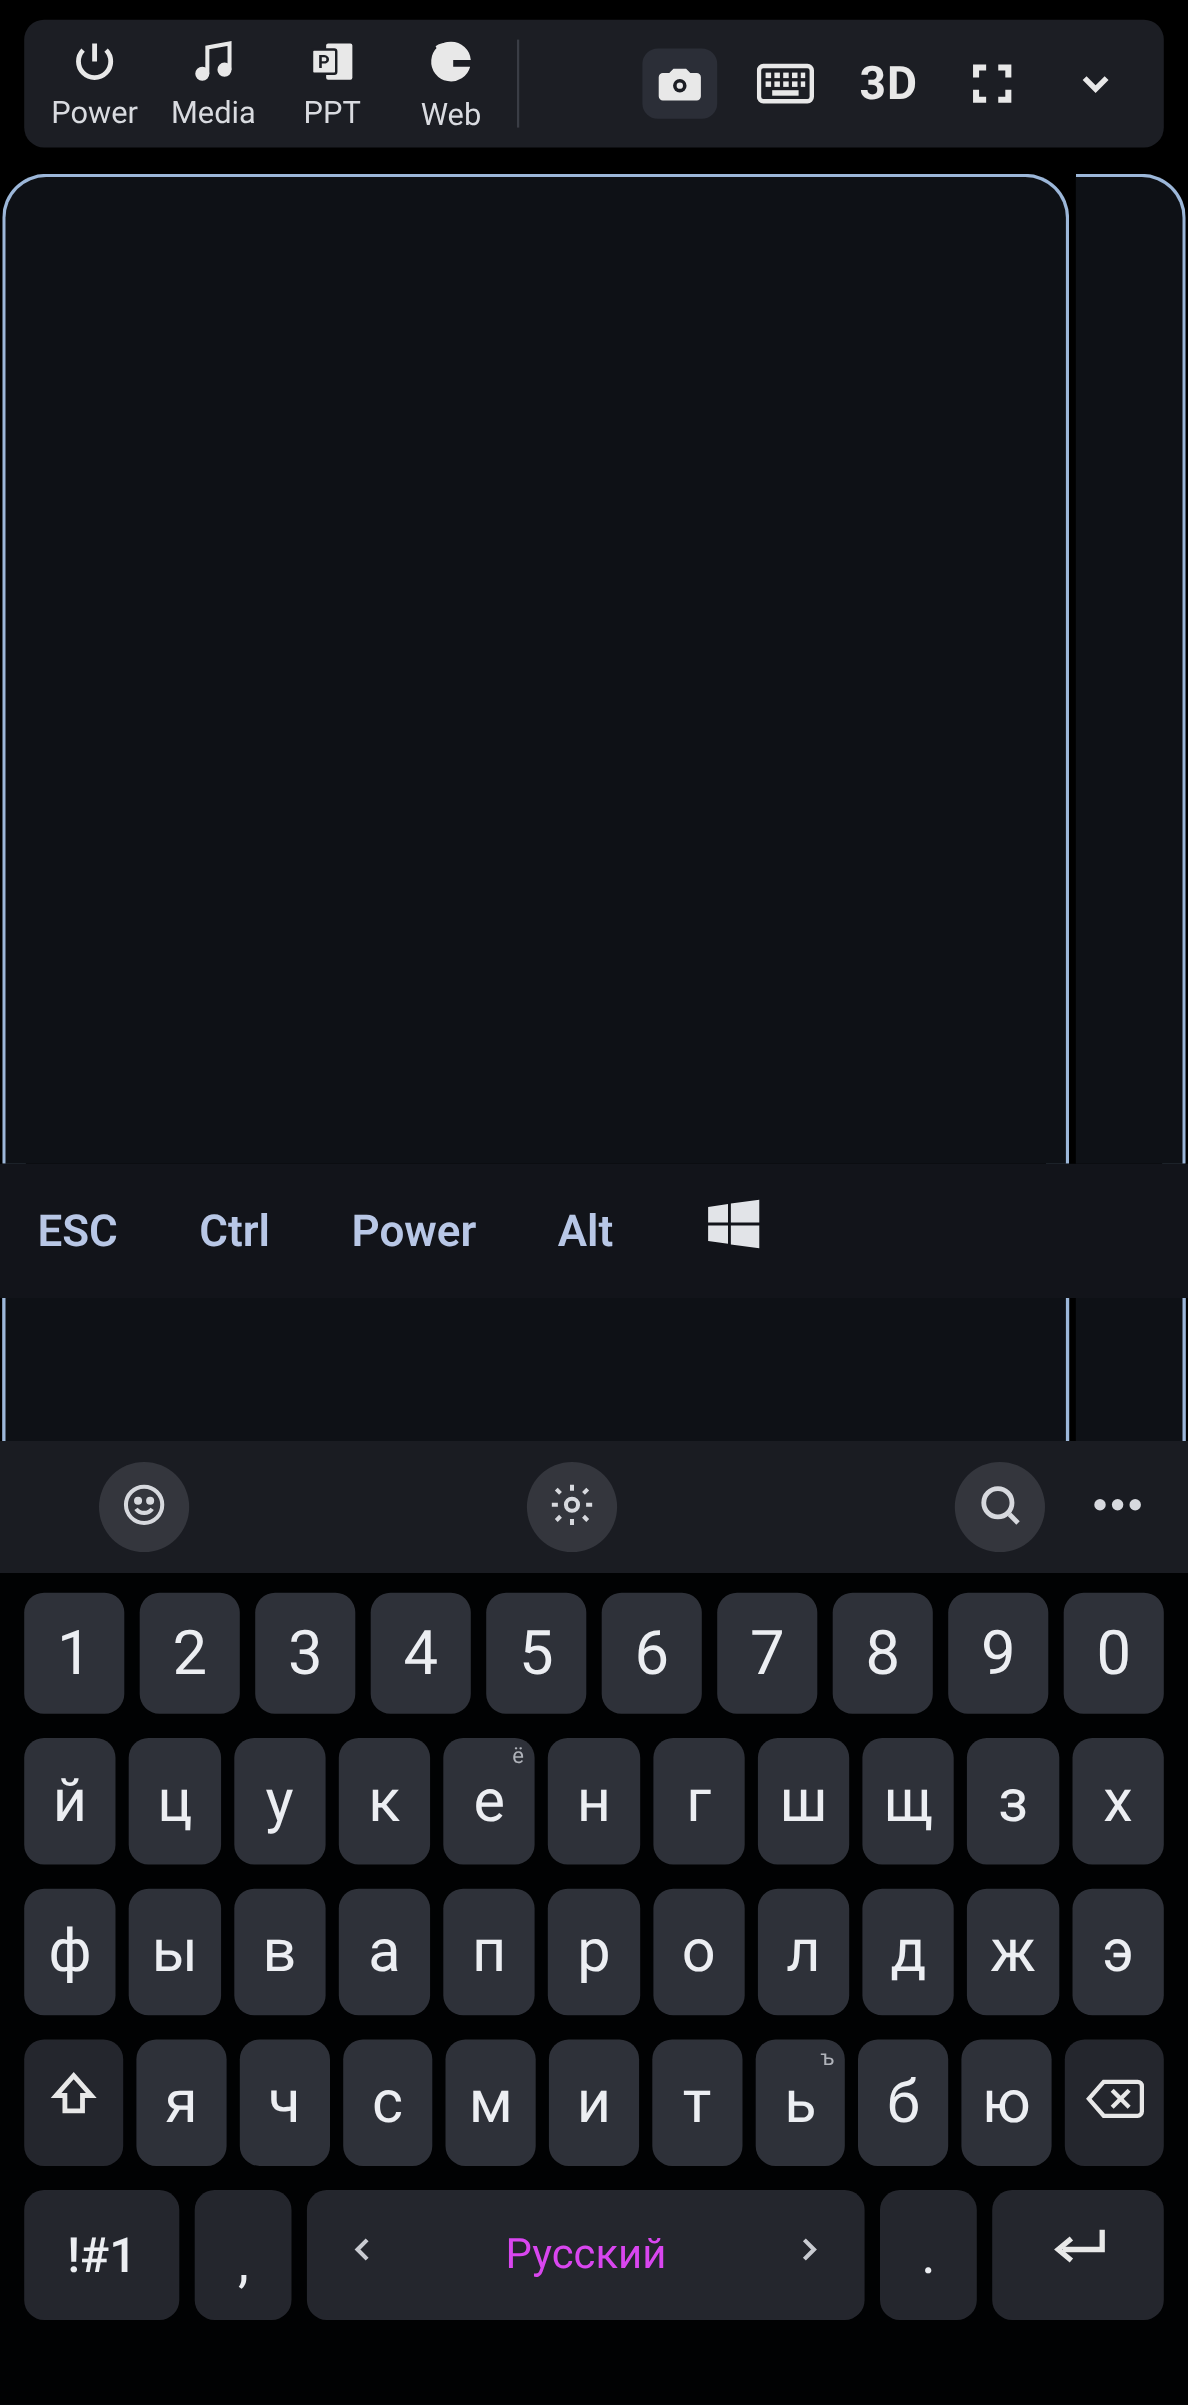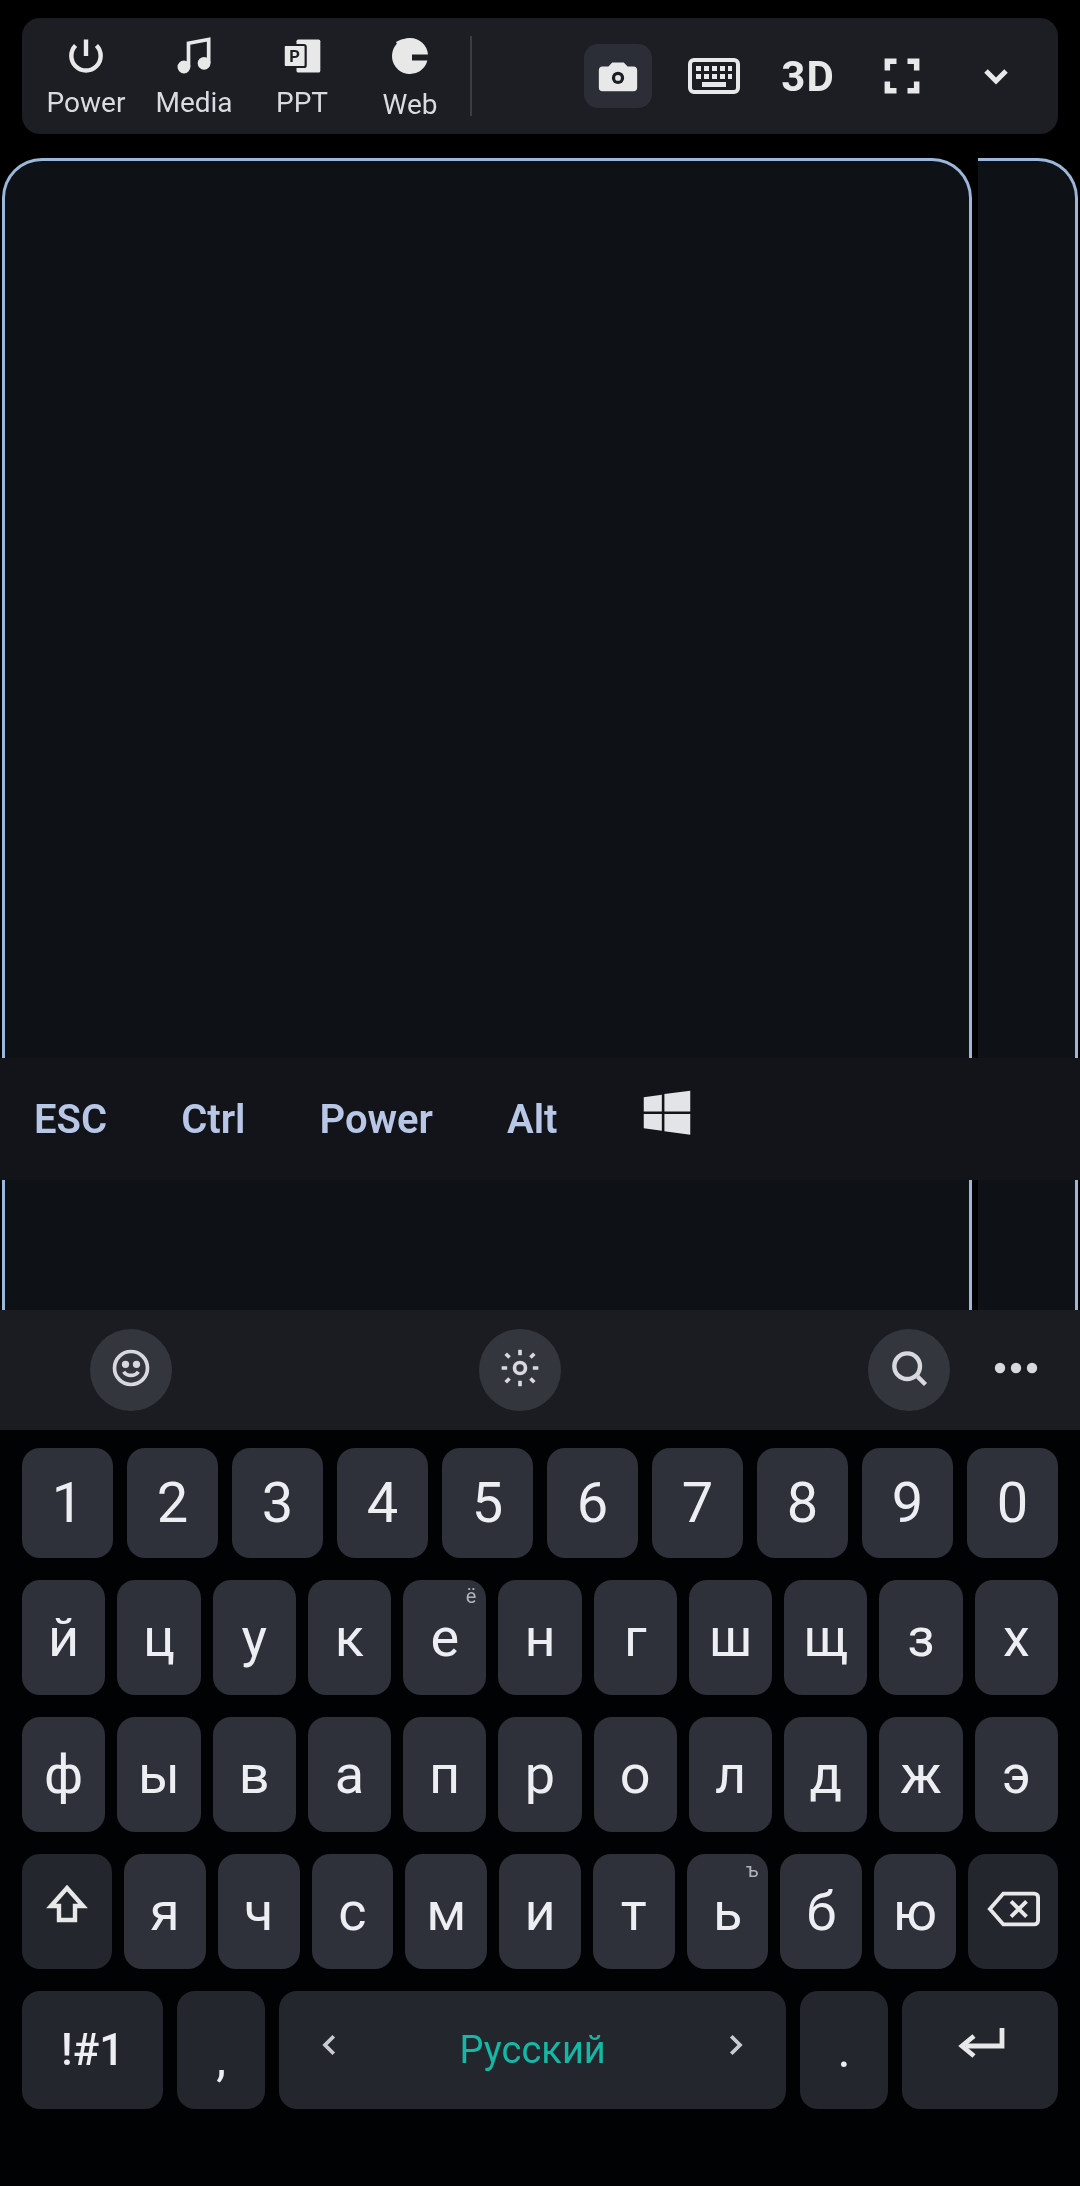--- a/index.html
+++ b/index.html
@@ -182,21 +182,21 @@
   position: relative;
 }
 .key.num { font-size: 56px; }
 .key .sup {
   position: absolute;
   top: 4px; right: 10px;
   font-size: 20px;
   color: #b0b3ba;
 }
 .key.dark { background: #24262d; }
-.key.space { flex: 5.2; font-size: 38px; color: #14b8a6; position: relative; justify-content: center; }
+.key.space { flex: 5.2; font-size: 38px; color: #d946ef; position: relative; justify-content: center; }
 .key.space .chev { position: absolute; top: 50%; transform: translateY(-50%); font-size: 44px; color: #c9cbd1; }
 .key.space .chev.left { left: 36px; }
 .key.space .chev.right { right: 36px; }
 .key.enter { flex: 1.6; }
 .key.symnum { flex: 1.45; font-size: 44px; font-weight: 500; }
 .key.comma { flex: 0.9; font-size: 50px; align-items: flex-end; padding-bottom: 22px;}
 .key.period { flex: 0.9; font-size: 50px; }
 .key.shift { flex: 1.1; }
 .key.bksp { flex: 1.1; }
 </style>

